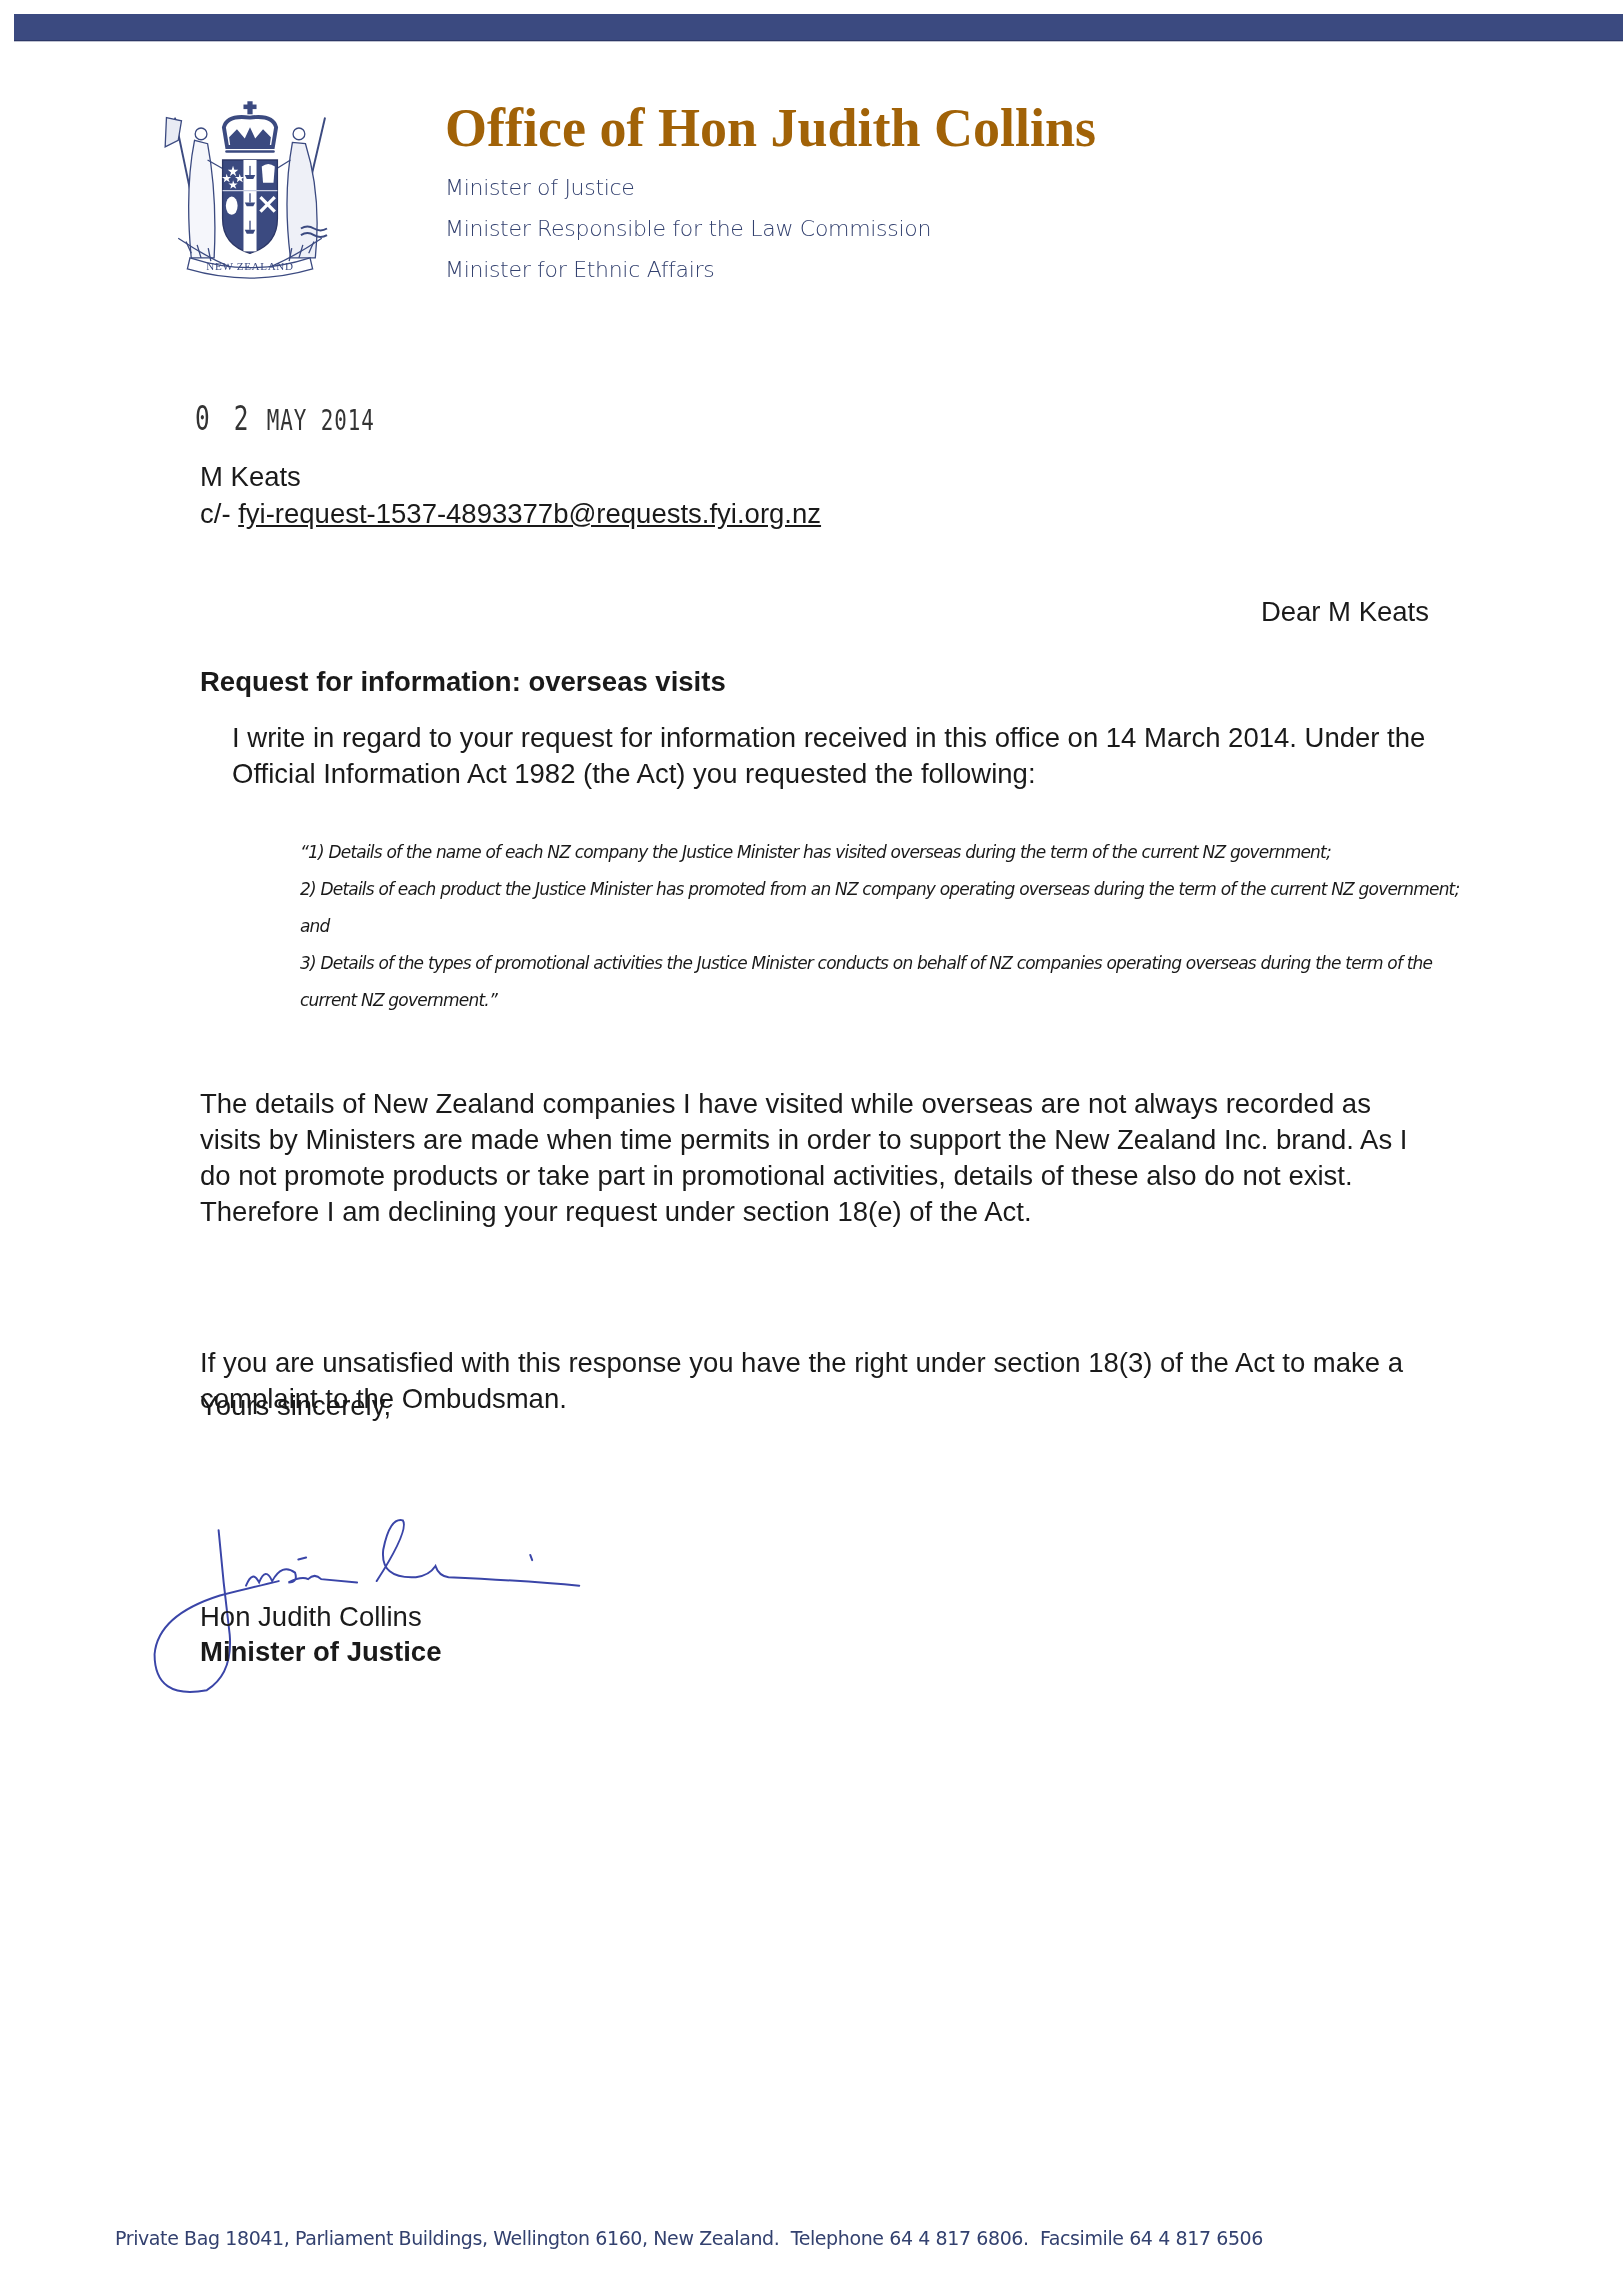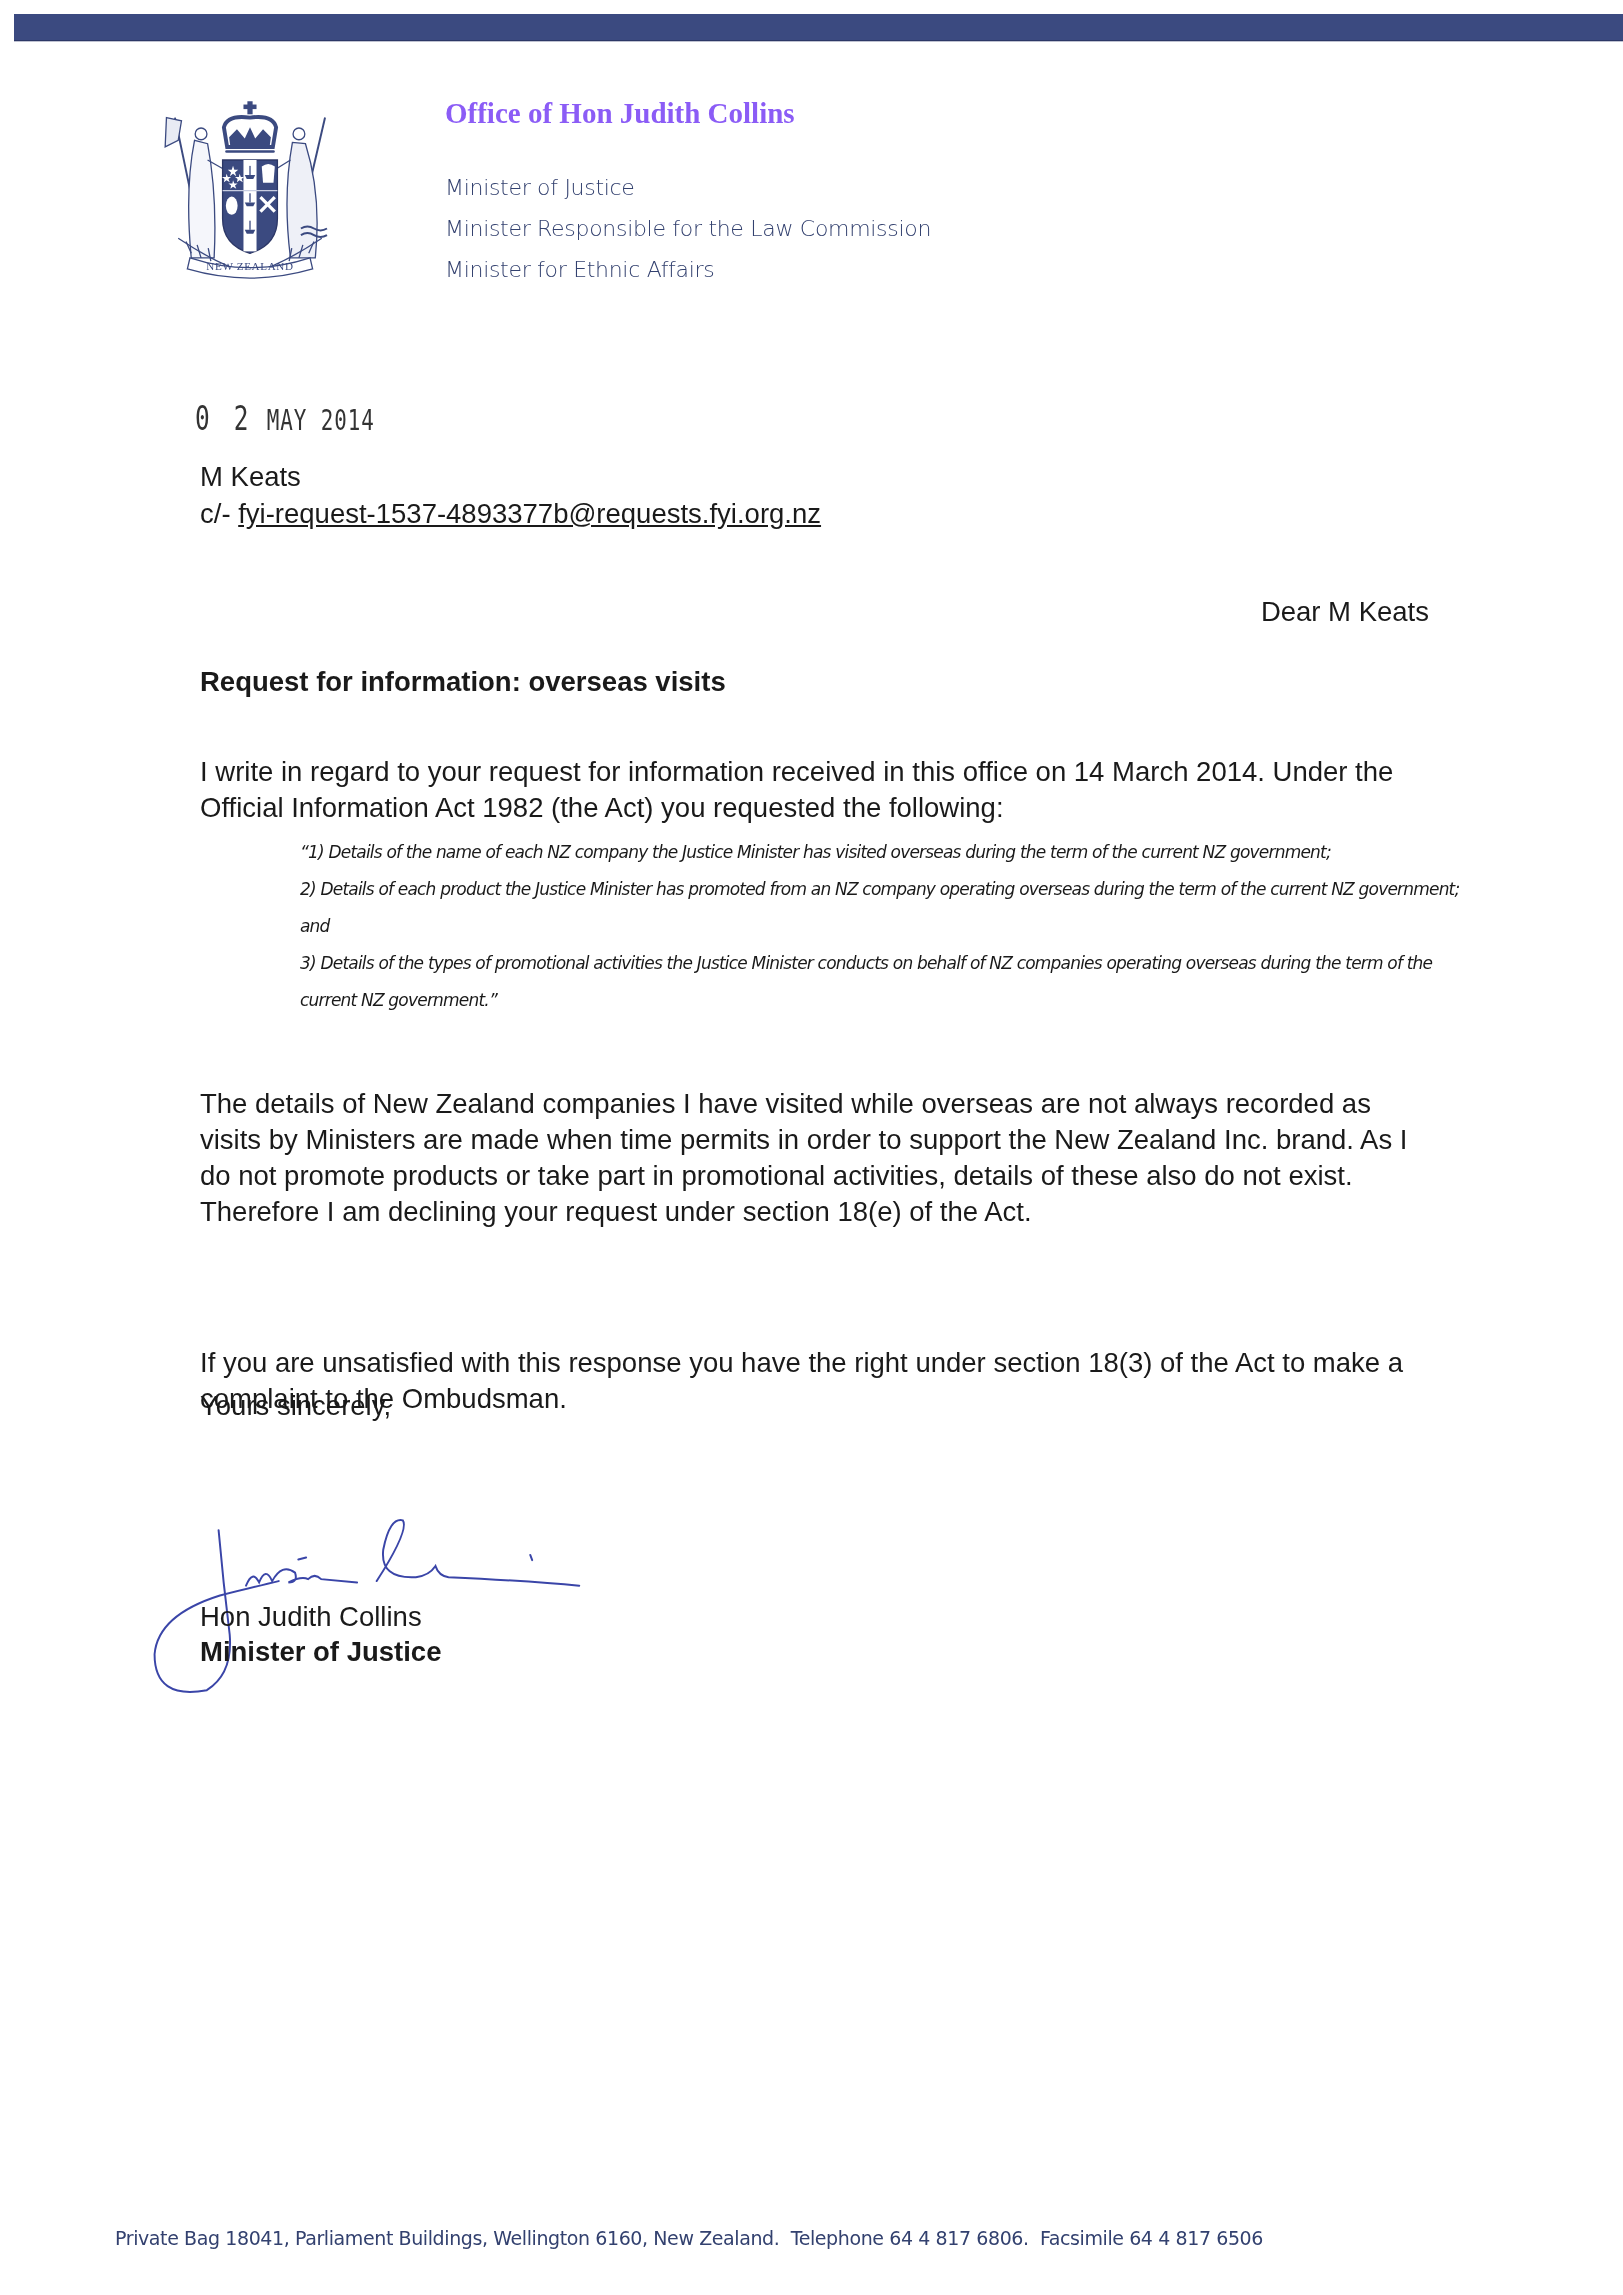--- a/index.html
+++ b/index.html
@@ -11,21 +11,21 @@
       position: absolute; left: 14.4px; top: 14.4px; width: 1632px; max-width: 1609px;
       height: 26px; background: #3b4a80;
       box-shadow: 0 1.3px 0 #2c3766;
     }
     .crest {
       position: absolute; left: 152px; top: 98px; width: 196px; height: 186px;
     }
     .office-title {
       position: absolute; left: 445px; top: 97px;
       font-family: "Liberation Serif", serif; font-weight: bold;
-      font-size: 29px; color: #8b5cf6; letter-spacing: 0px;
+      font-size: 54px; color: #a16207; letter-spacing: 0px;
     }
     .roles {
       position: absolute; left: 445px; top: 167px;
       font-family: "DejaVu Sans", sans-serif; font-size: 22px; color: #33416f;
       line-height: 41px; font-weight: 300;
     }
     .roles div { letter-spacing: -0.3px; }
     .date-stamp {
       position: absolute; left: 195px; top: 398px;
       font-family: "DejaVu Sans Mono", monospace; font-size: 29px; color: #333;
@@ -36,21 +36,21 @@
       position: absolute; left: 200px; top: 458px;
       font-size: 27.5px; line-height: 37px; color: #1a1a1a;
     }
     .addr .email { text-decoration: underline; color: #1a1a1a; }
     .text-block {
       position: absolute; left: 200px; font-size: 27.5px; line-height: 36px; color: #1a1a1a;
       width: 1229px;
     }
     .salutation { top: 594px; text-align: right; }
     .subject { top: 664px; font-weight: bold; }
-    .para1 { top: 754px; }
+    .para1 { top: 720px; margin-left: 32px; }
     .quote {
       position: absolute; left: 300px; top: 834px; width: 1177px;
       font-family: "DejaVu Sans", sans-serif; font-style: italic;
       font-size: 17px; line-height: 37px; color: #1a1a1a;
       letter-spacing: -0.8px;
     }
     .para2 { top: 1086px; }
     .para3 { top: 1298px; margin-top: 47px; }
     .closing { top: 1388px; }
     .signature {

